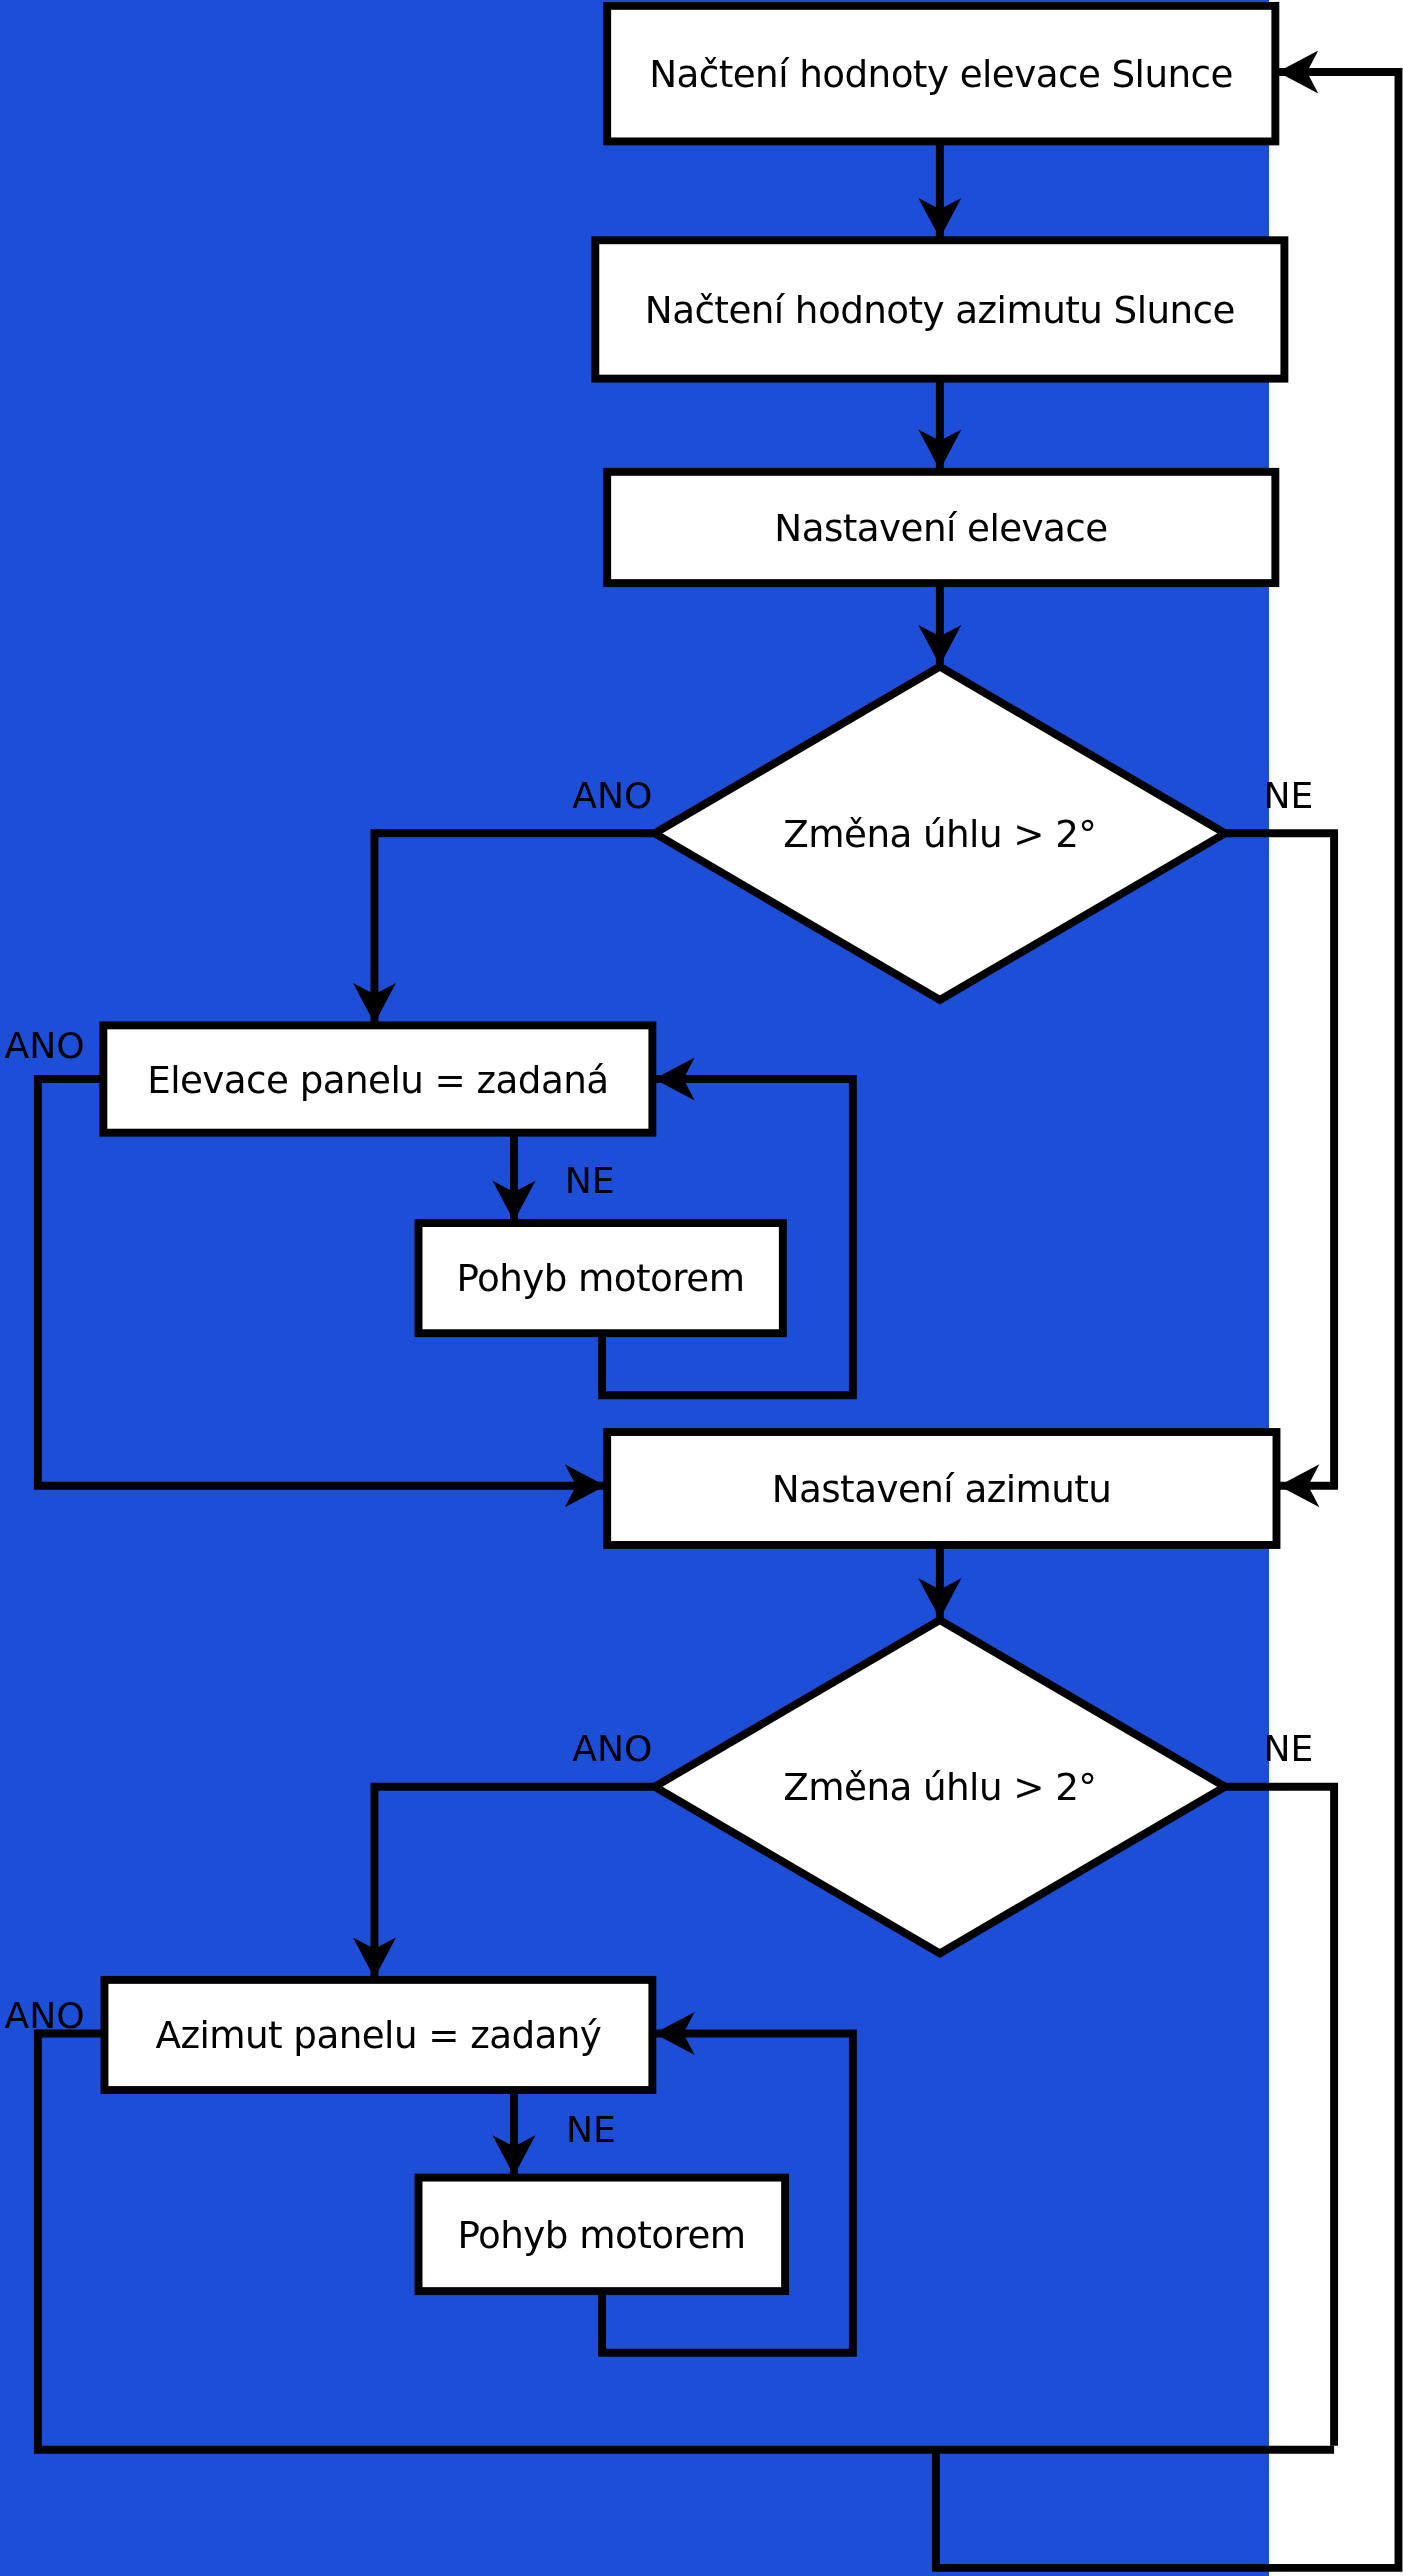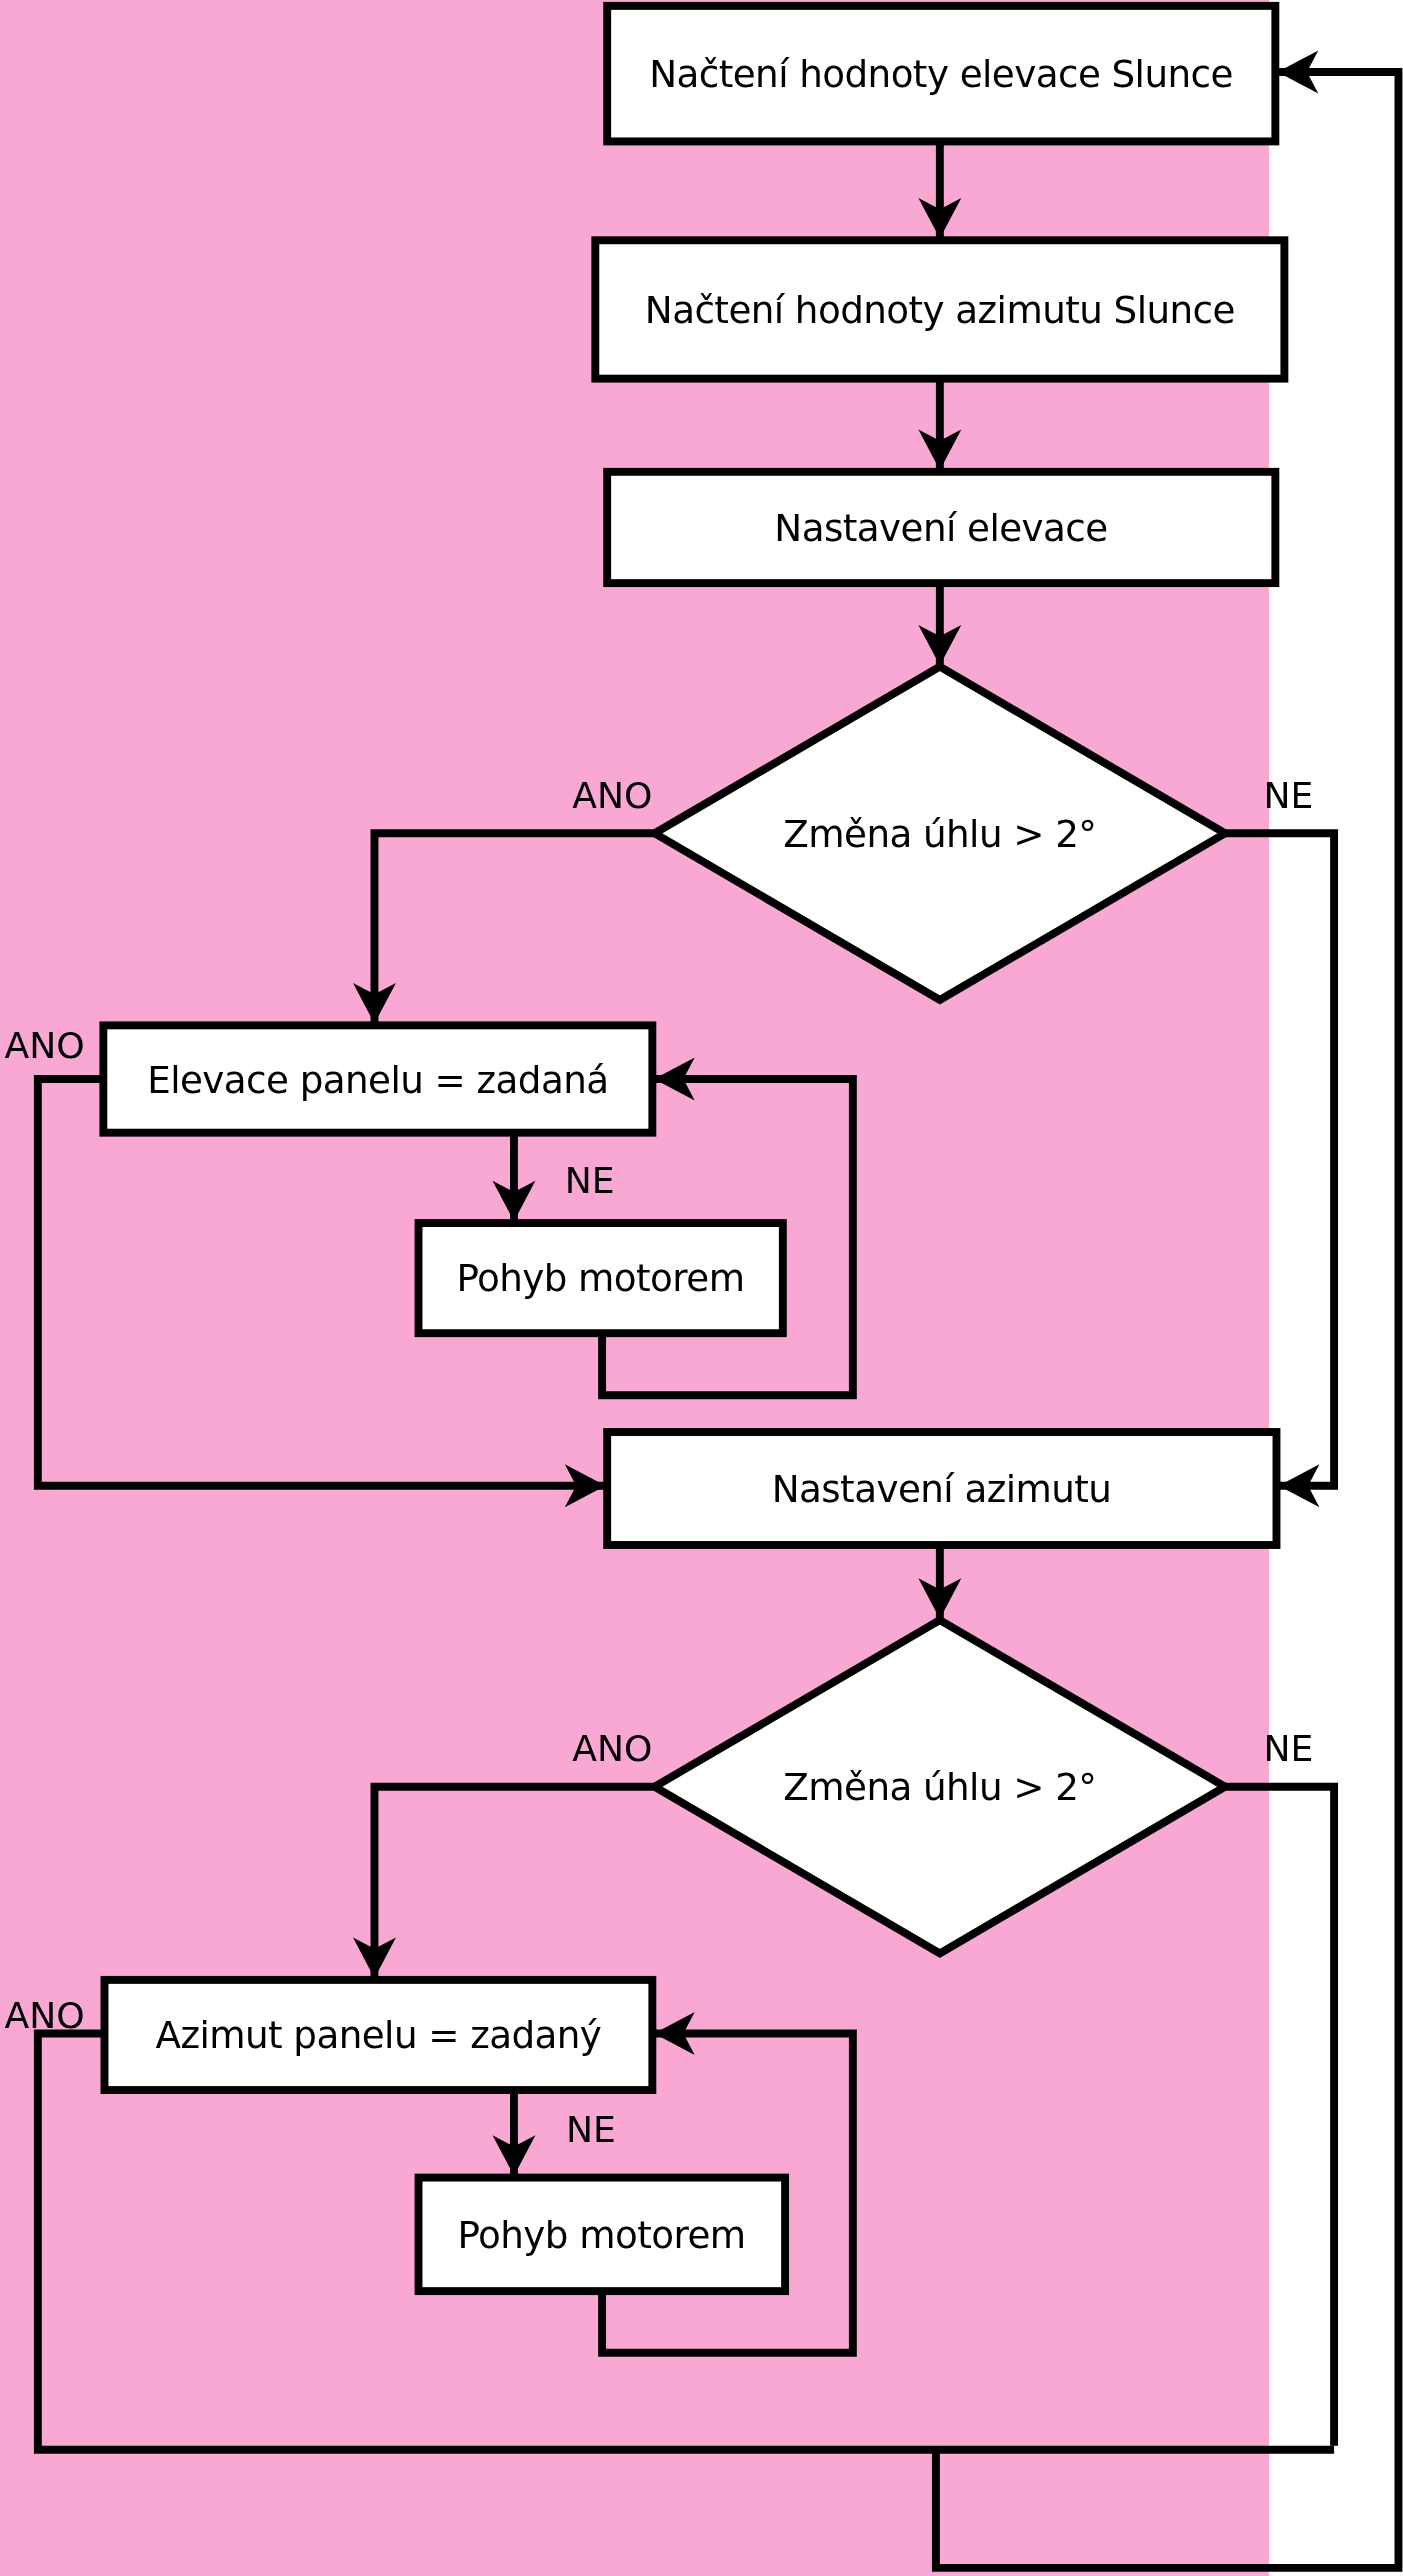--- a/index.html
+++ b/index.html
@@ -1,16 +1,16 @@
 <!DOCTYPE html>
 <html style="font-size:9px"><head>
 <meta charset="utf-8">
 <style>
   html,body{margin:0;padding:0;background:#ffffff;}
-  .canvas{width:1269px;height:2576px;background:#f9a8d4;}
+  .canvas{width:1269px;height:2576px;background:#1d4ed8;}
   svg{display:block;}
   .edge{fill:none;stroke:#000000;stroke-width:14;stroke-linejoin:miter;}
   .node{fill:#ffffff;stroke:#000000;stroke-width:14;}
   text{font-family:"DejaVu Sans","Liberation Sans",sans-serif;fill:#000000;}
   .node-label{font-size:66px;text-anchor:middle;letter-spacing:-1px;}
   .branch-label{font-size:64px;}
   .anchor-end{text-anchor:end;}
   marker{overflow:visible;}
 </style>
 </head>

